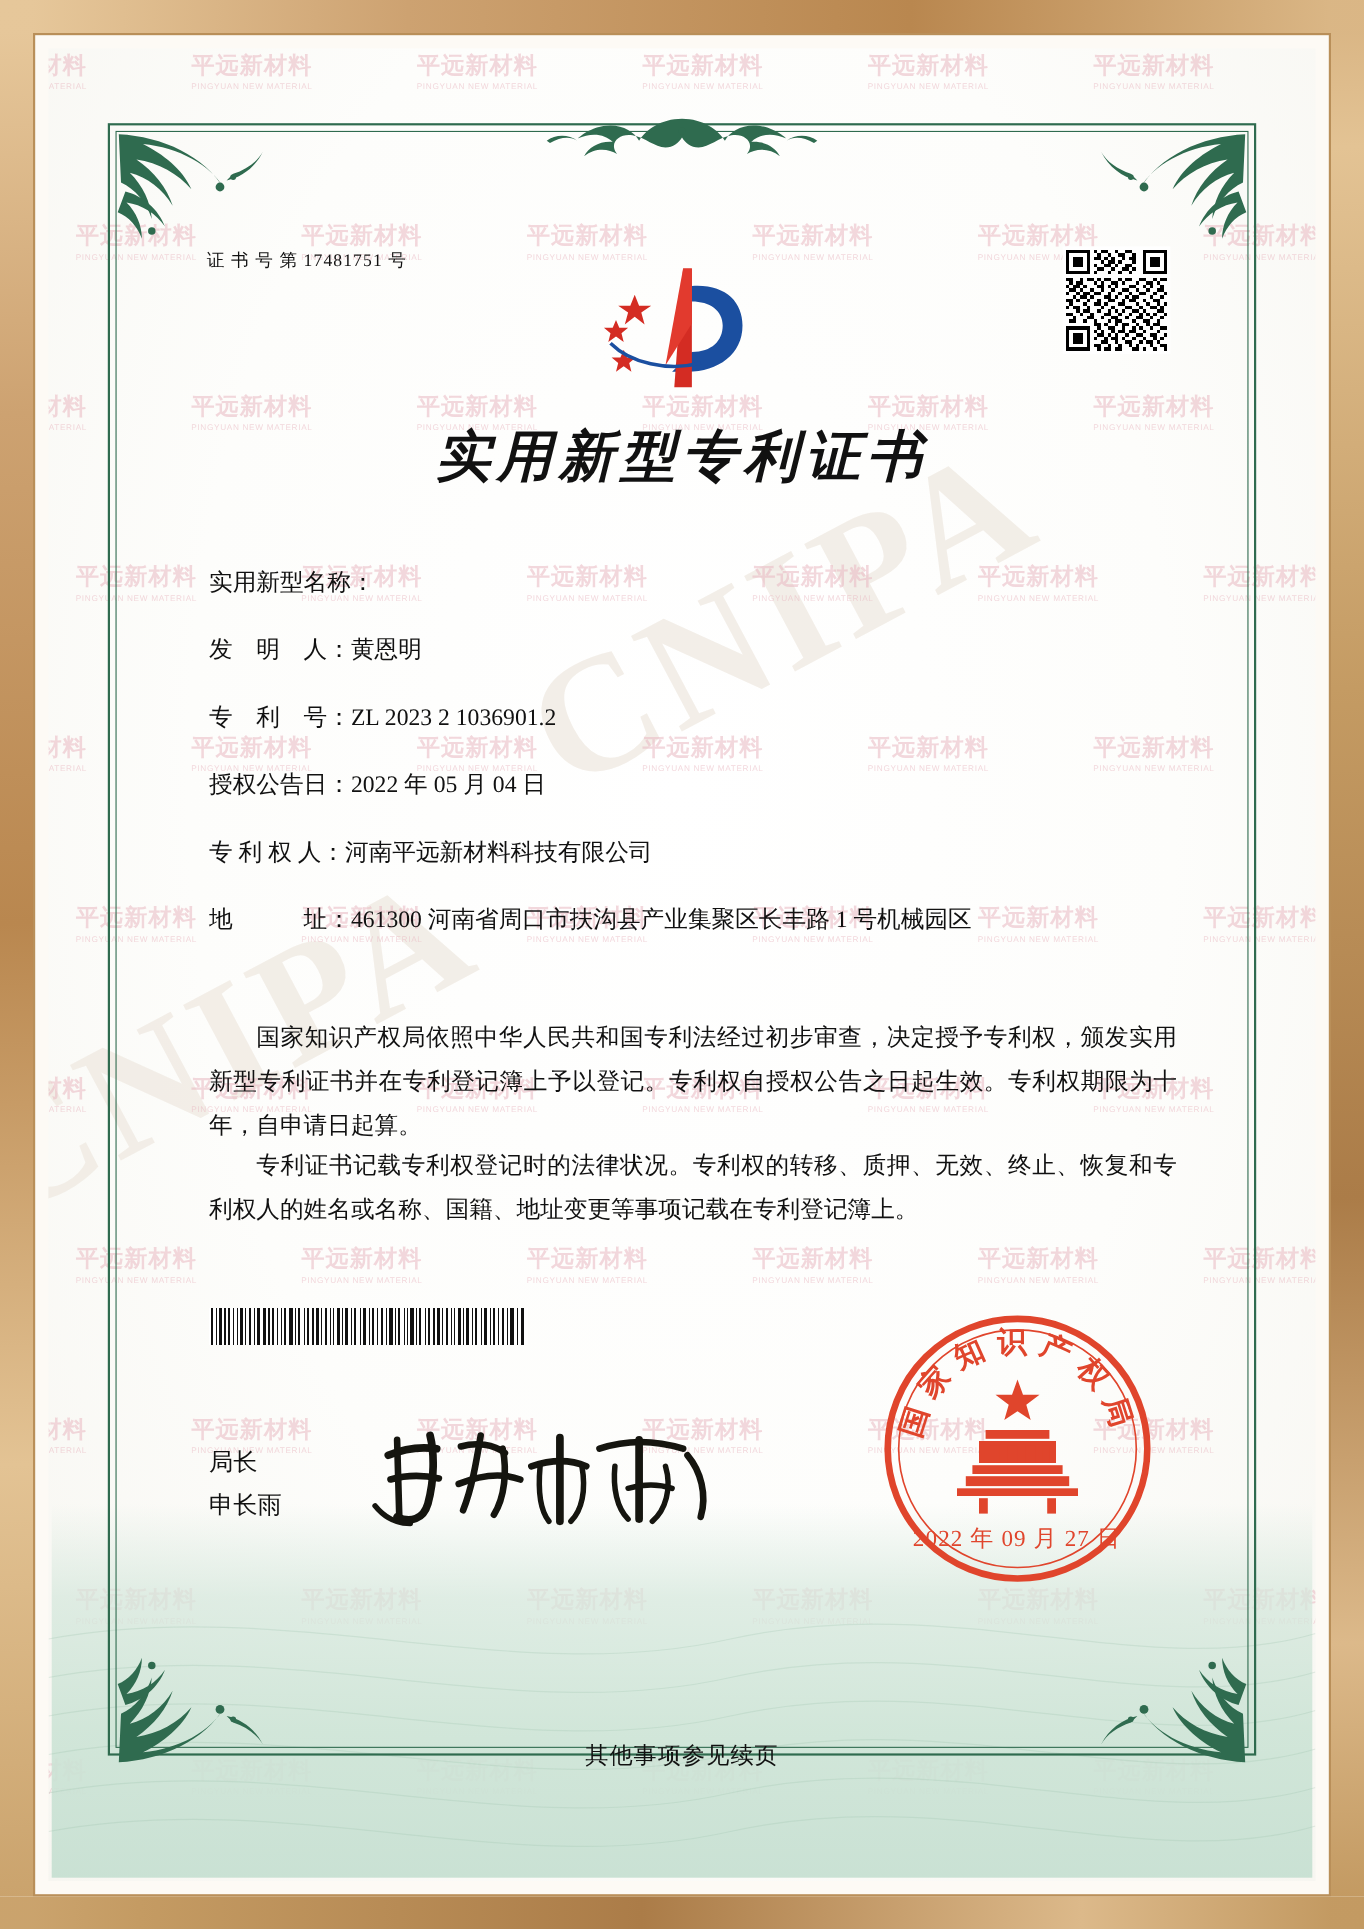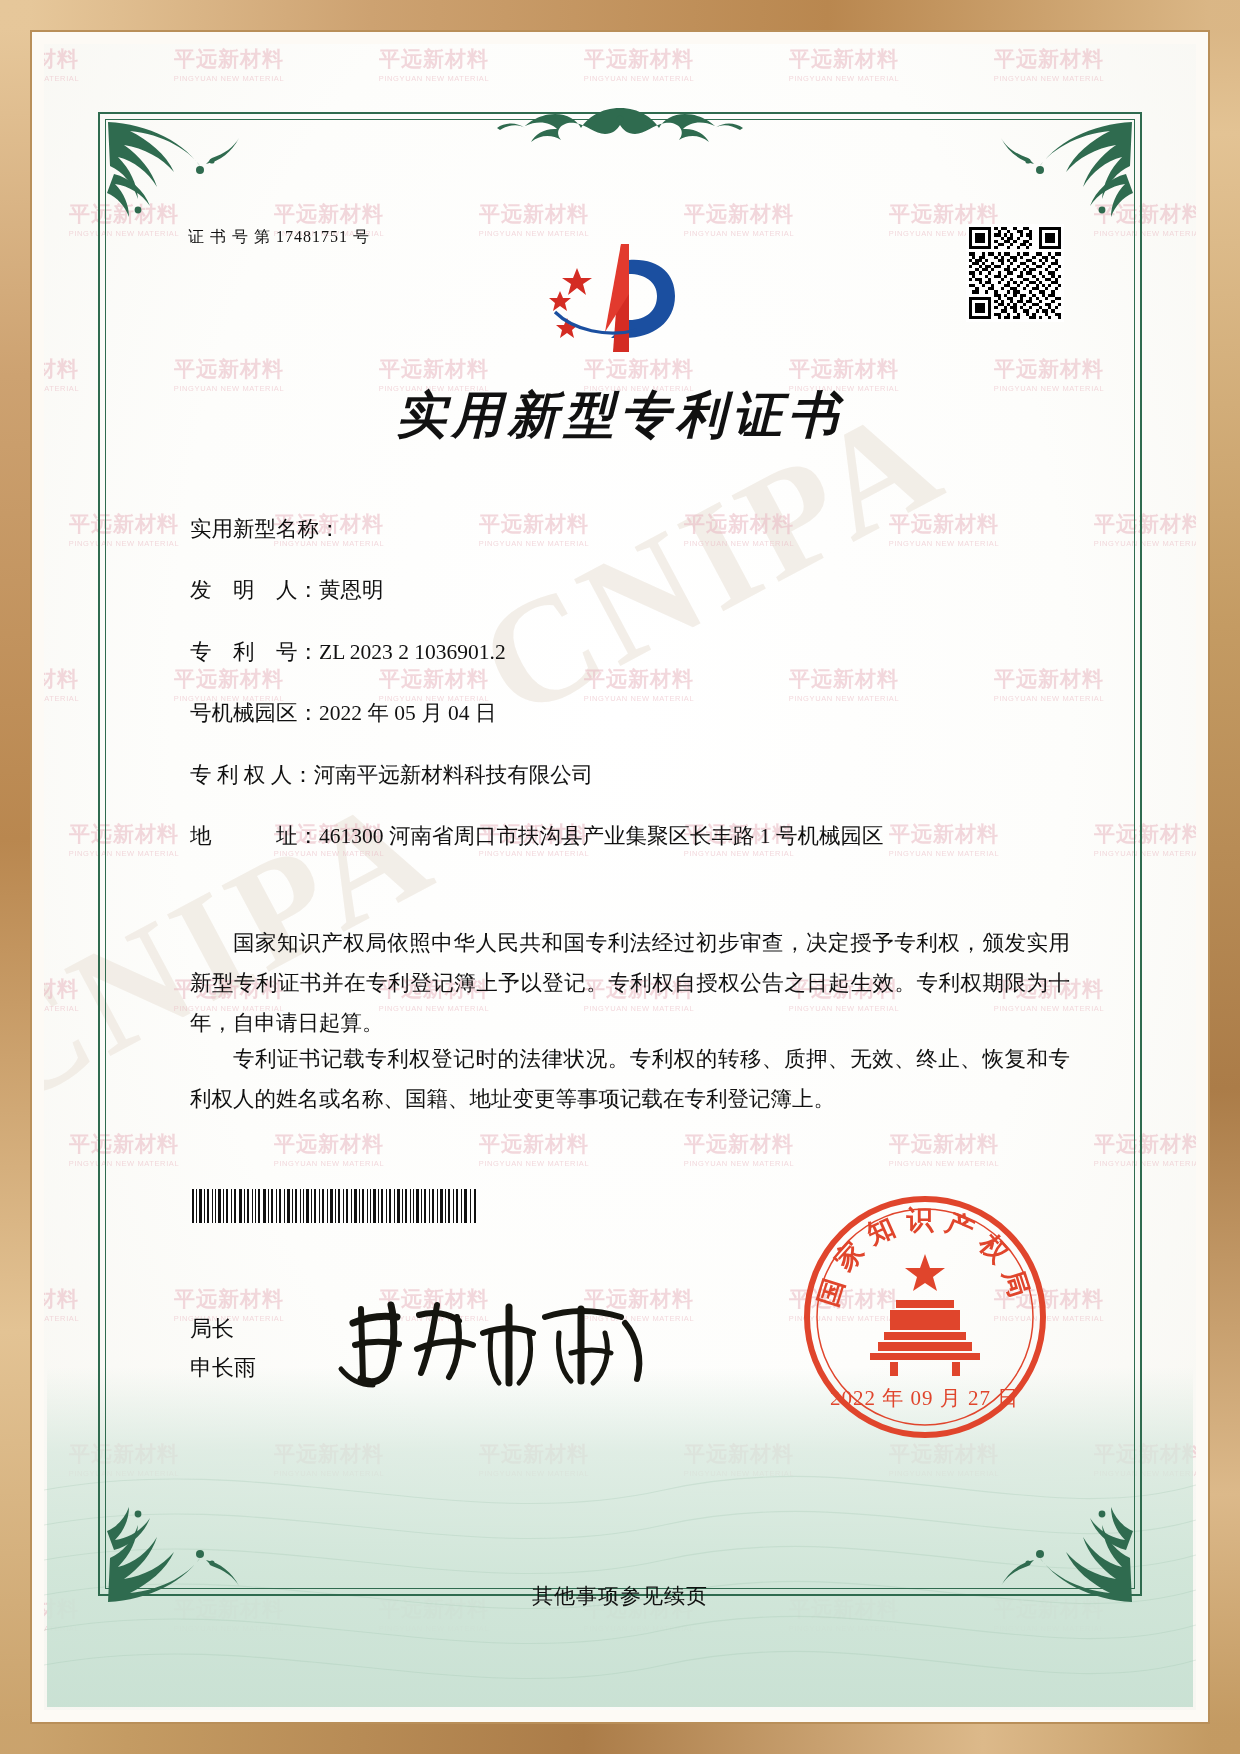--- a/index.html
+++ b/index.html
@@ -942,21 +942,21 @@
         </div>
         <div class="field-row">
           <span class="field-label">发　明　人：</span>
           <span class="field-value">黄恩明</span>
         </div>
         <div class="field-row">
           <span class="field-label">专　利　号：</span>
           <span class="field-value">ZL 2023 2 1036901.2</span>
         </div>
         <div class="field-row">
-          <span class="field-label">号机械园区：</span>
+          <span class="field-label">授权公告日：</span>
           <span class="field-value">2022 年 05 月 04 日</span>
         </div>
         <div class="field-row">
           <span class="field-label">专 利 权 人：</span>
           <span class="field-value">河南平远新材料科技有限公司</span>
         </div>
         <div class="field-row" style="margin-bottom: 22px;">
           <span class="field-label">地　　　址：</span>
           <span class="field-value" style="max-width: 700px;">461300 河南省周口市扶沟县产业集聚区长丰路 1 号机械园区</span>
         </div>

